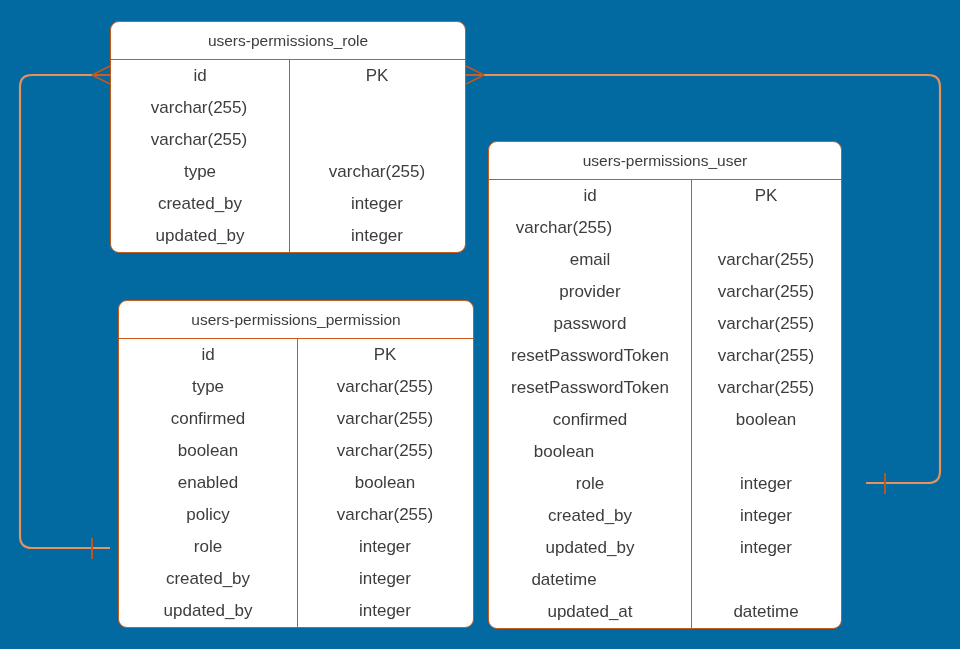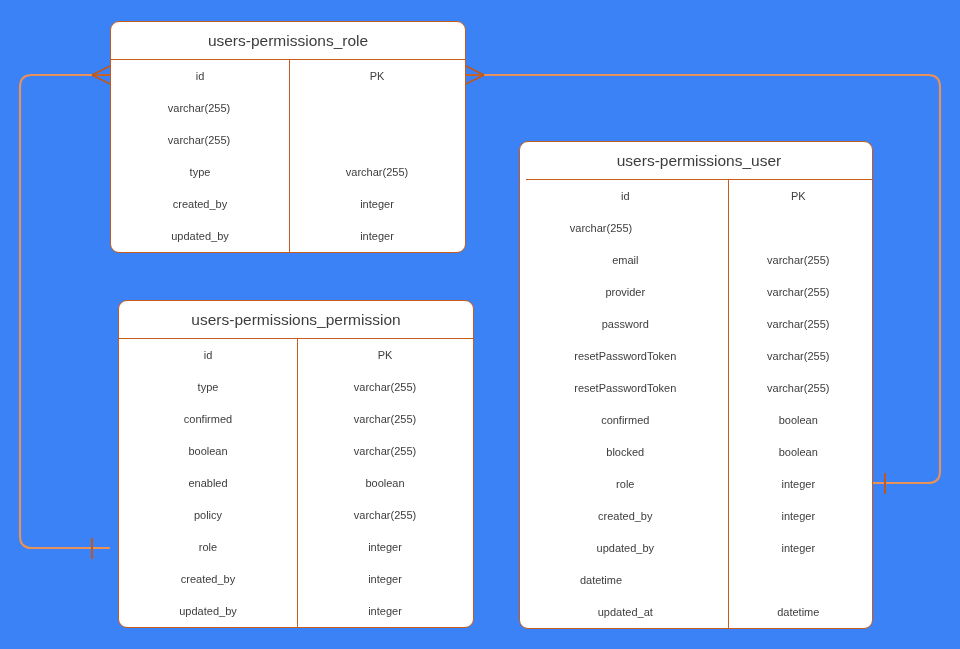--- a/index.html
+++ b/index.html
@@ -10,21 +10,21 @@
   }
   body {
     font-family: "Liberation Sans", sans-serif;
     -webkit-font-smoothing: antialiased;
   }
 
   #canvas {
     position: relative;
     width: 960px;
     height: 649px;
-    background: #3b82f6;
+    background: #0369a1;
     overflow: hidden;
   }
 
   
   #connectors {
     position: absolute;
     left: 0;
     top: 0;
     width: 960px;
     height: 649px;
@@ -67,21 +67,21 @@
 
   .field-row {
     display: flex;
     height: 32px;
     align-items: center;
   }
 
   .field-name,
   .field-type {
     text-align: center;
-    font-size: 11px;
+    font-size: 17px;
     color: #3d3d3d;
     white-space: nowrap;
     overflow: hidden;
   }
 
   
   .w-left  { width: 178px; }
   .w-right { width: 176px; }
 
   
@@ -187,21 +187,21 @@
         <div class="field-name w-left">created_by</div>
         <div class="field-type w-right">integer</div>
       </div>
       <div class="field-row">
         <div class="field-name w-left">updated_by</div>
         <div class="field-type w-right">integer</div>
       </div>
     </div>
   </div>
 
-  <div class="entity" style="left:519px; top:141px; width:354px;padding-left:6px;">
+  <div class="entity" style="left:488px; top:141px; width:354px;">
     <div class="entity-title">users-permissions_user</div>
     <div class="entity-body">
       <div class="col-divider" style="left:202px;"></div>
 
       <div class="field-row">
         <div class="field-name w-left-u">id</div>
         <div class="field-type w-right-u">PK</div>
       </div>
       <div class="field-row">
         <div class="field-type w-right-u">varchar(255)</div>
@@ -224,21 +224,20 @@
       </div>
       <div class="field-row">
         <div class="field-name w-left-u">resetPasswordToken</div>
         <div class="field-type w-right-u">varchar(255)</div>
       </div>
       <div class="field-row">
         <div class="field-name w-left-u">confirmed</div>
         <div class="field-type w-right-u">boolean</div>
       </div>
       <div class="field-row">
-        <div class="field-name w-left-u">blocked</div>
         <div class="field-type w-right-u">boolean</div>
       </div>
       <div class="field-row">
         <div class="field-name w-left-u">role</div>
         <div class="field-type w-right-u">integer</div>
       </div>
       <div class="field-row">
         <div class="field-name w-left-u">created_by</div>
         <div class="field-type w-right-u">integer</div>
       </div>

